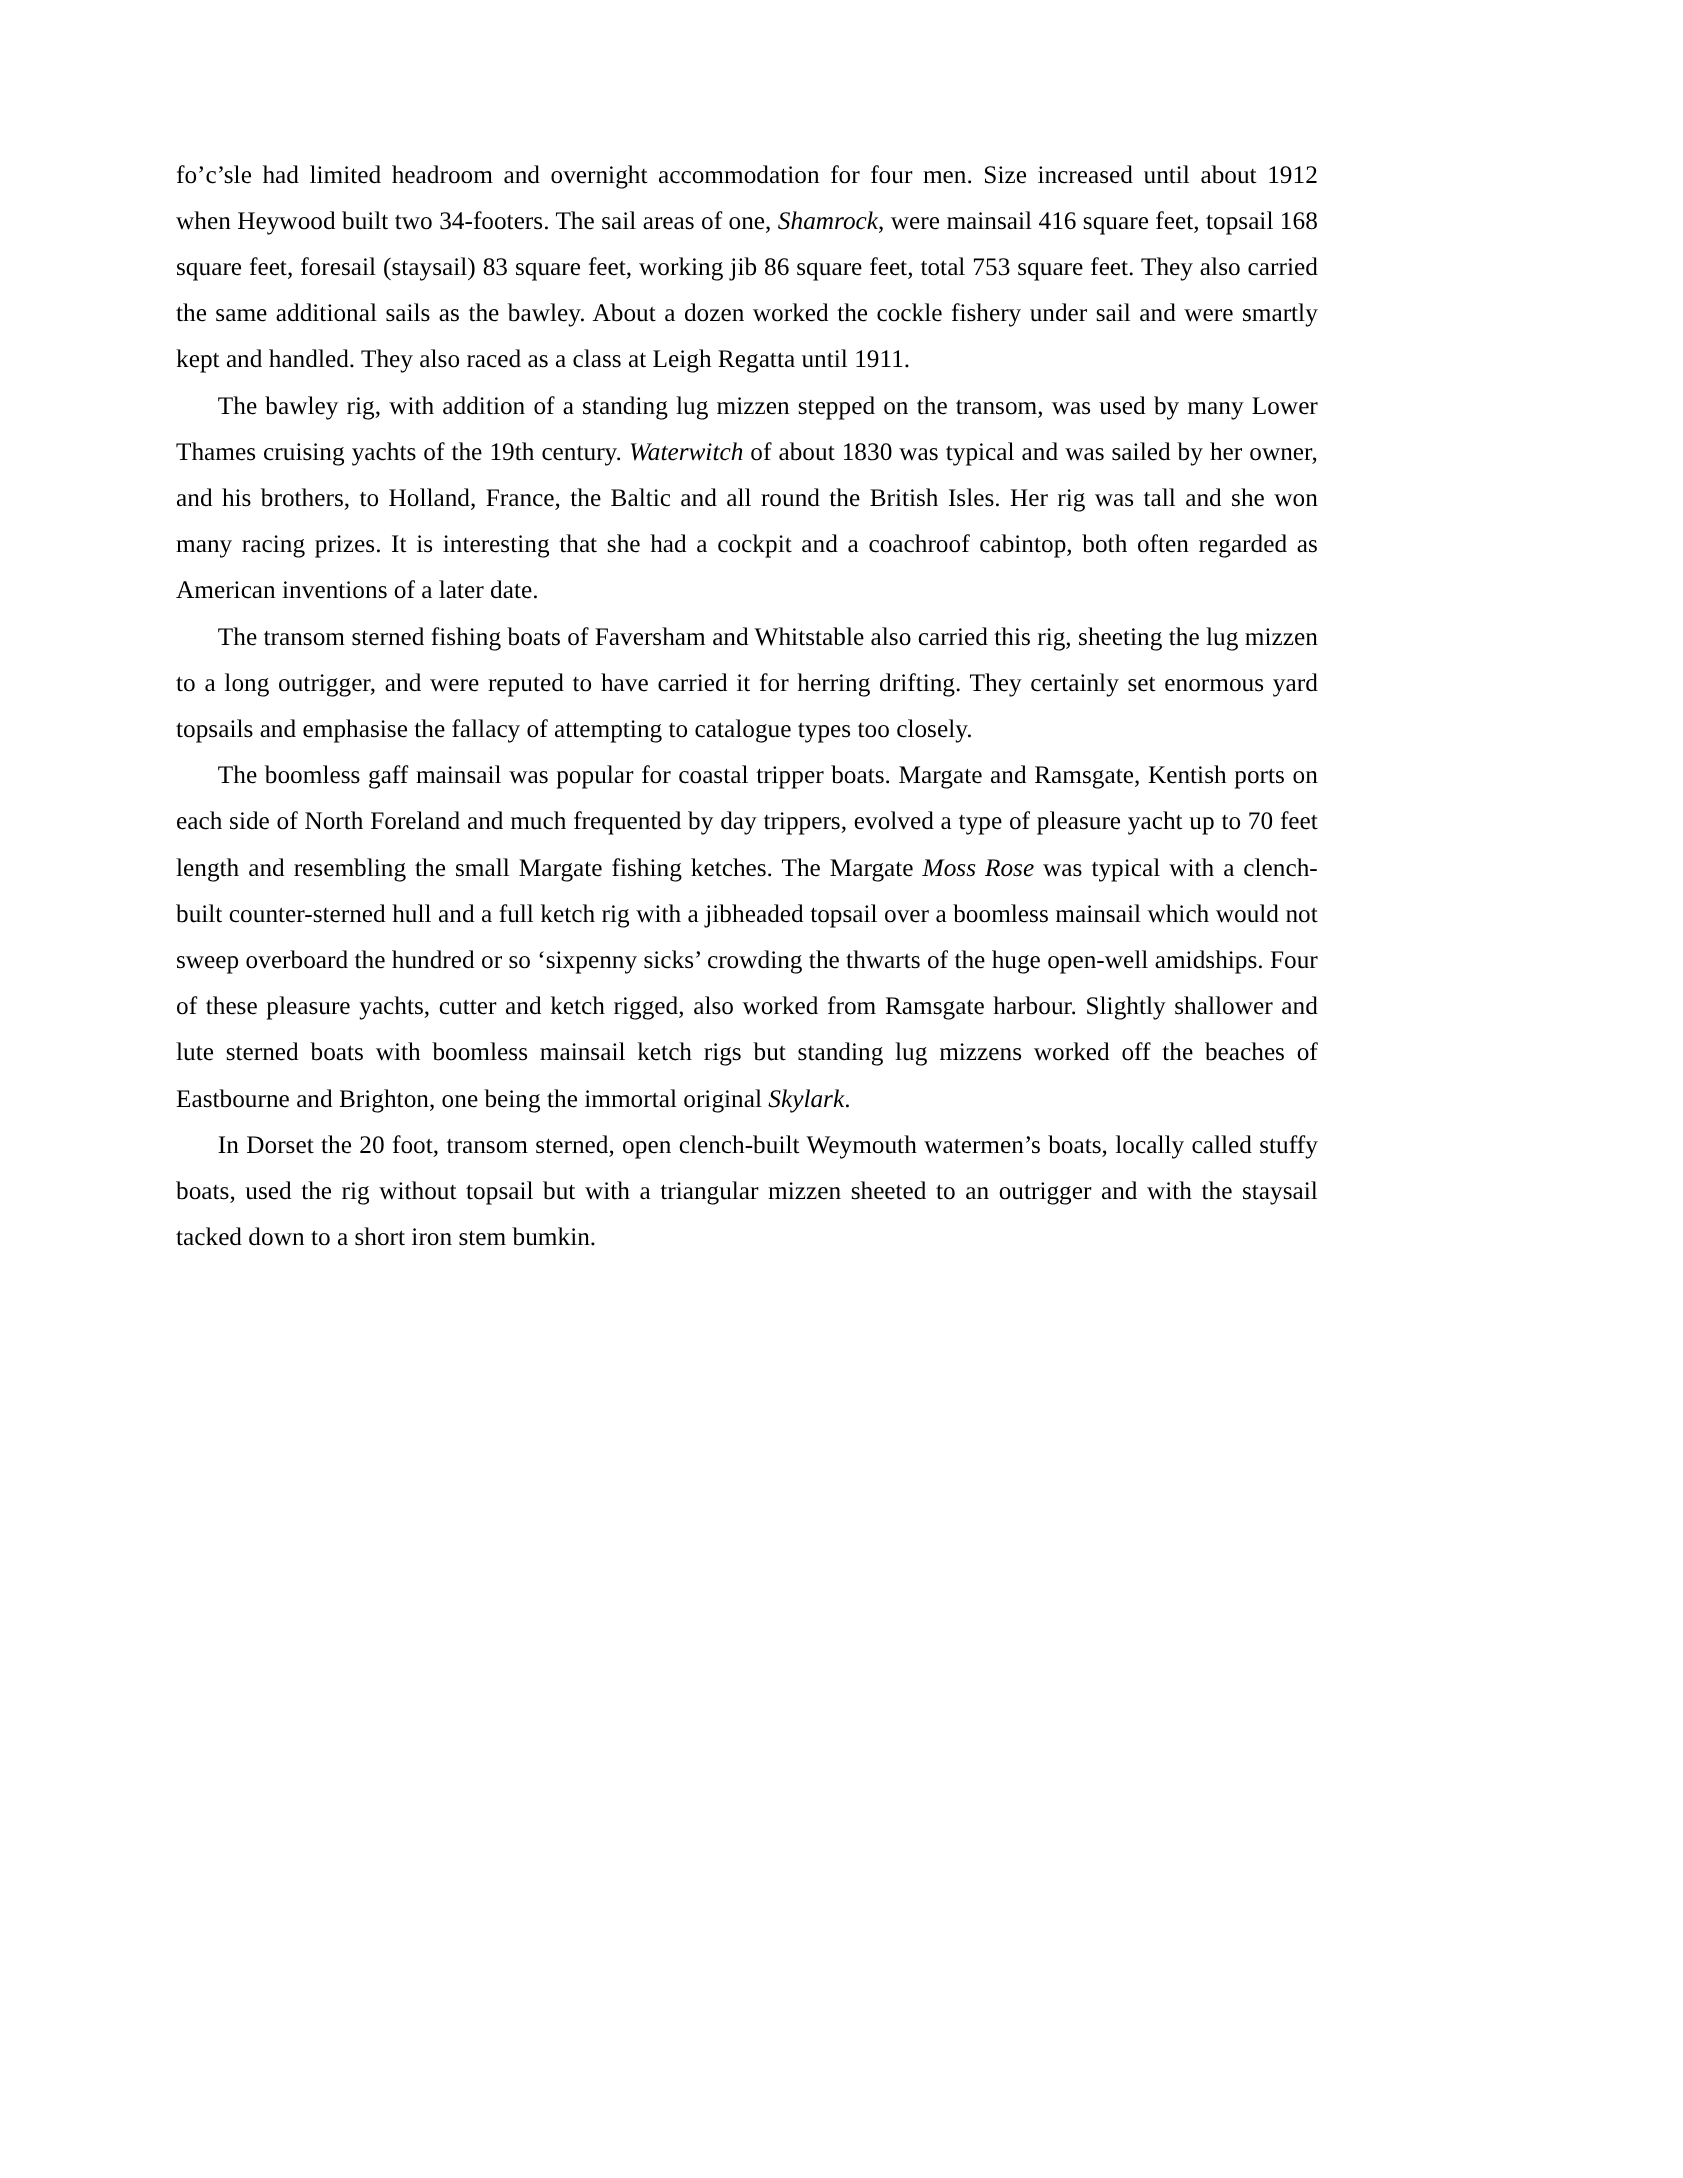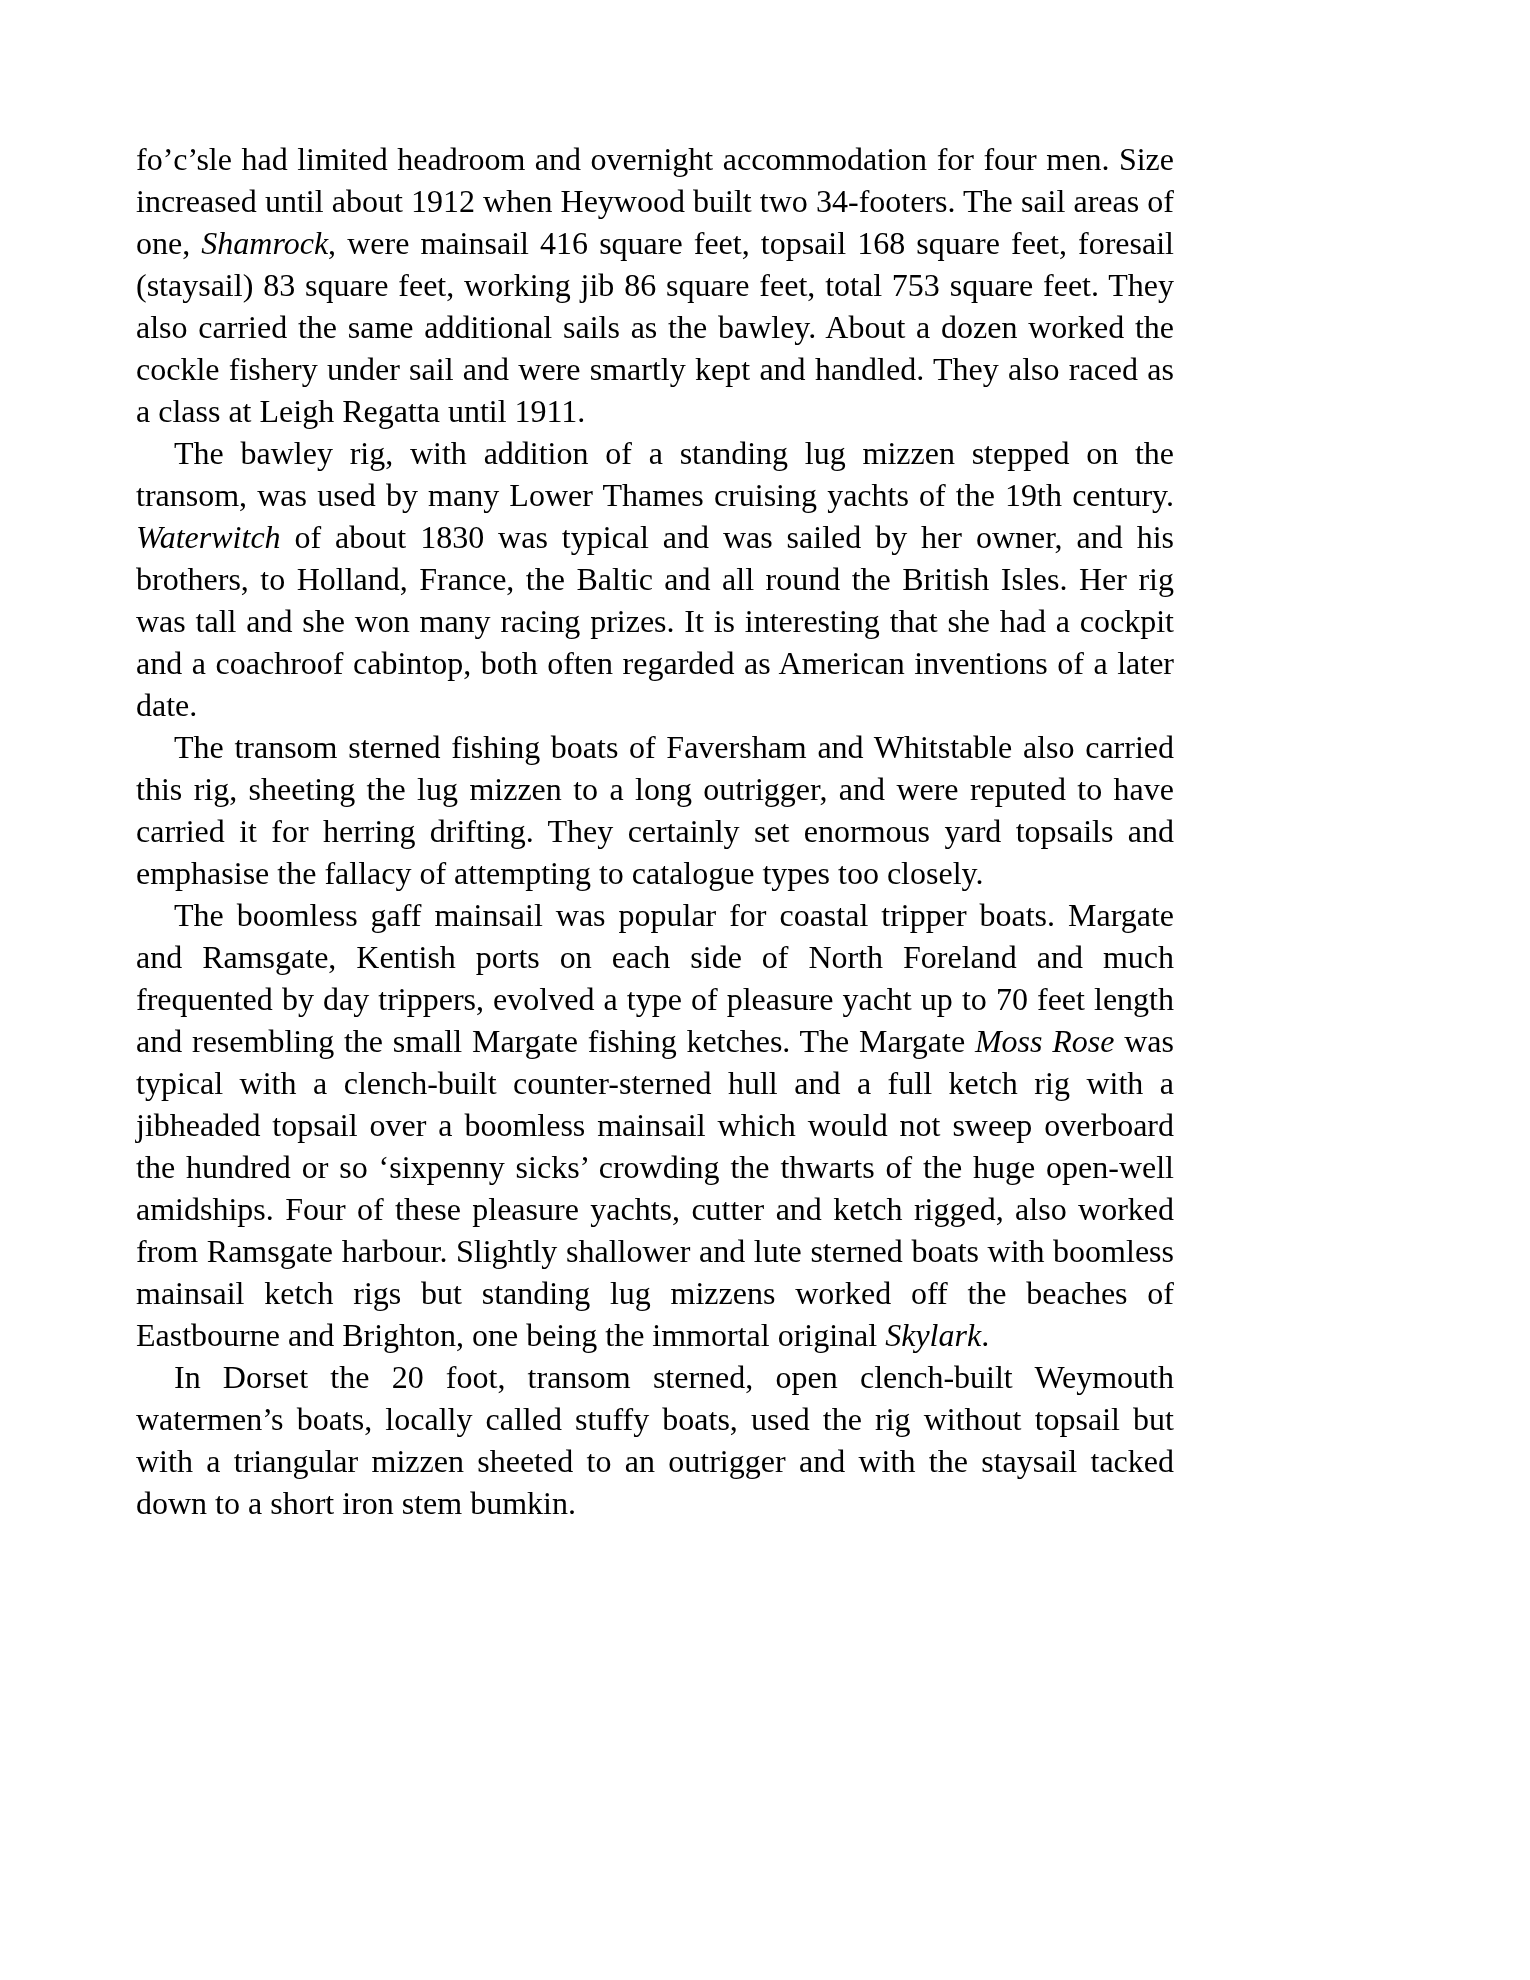--- a/index.html
+++ b/index.html
@@ -11,24 +11,24 @@
     position: relative;
     width: 1530px;
     height: 1980px;
     background: #ffffff;
     overflow: hidden;
     font-family: "Liberation Serif", "DejaVu Serif", serif;
     color: #000000;
   }
   .text-block {
     position: absolute;
-    left: 136px;
+    left: 160px;
     top: 138px;
     width: 1038px;
-    font-size: 32px;
+    font-size: 23px;
     line-height: 42px;
     text-align: justify;
     text-justify: inter-word;
   }
   .para {
     margin: 0;
     padding: 0;
     text-indent: 38px;
   }
   .para.no-indent {

